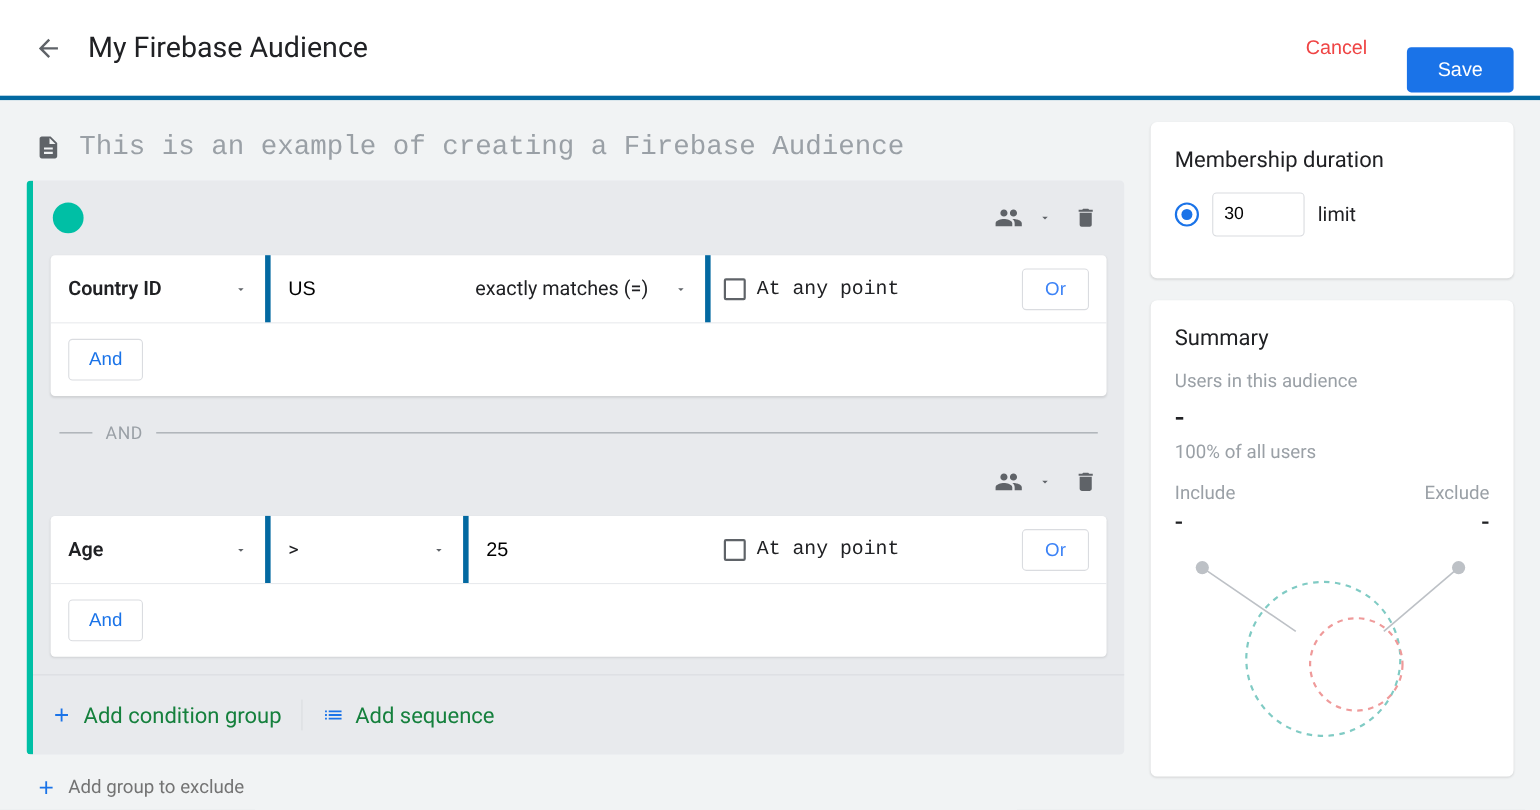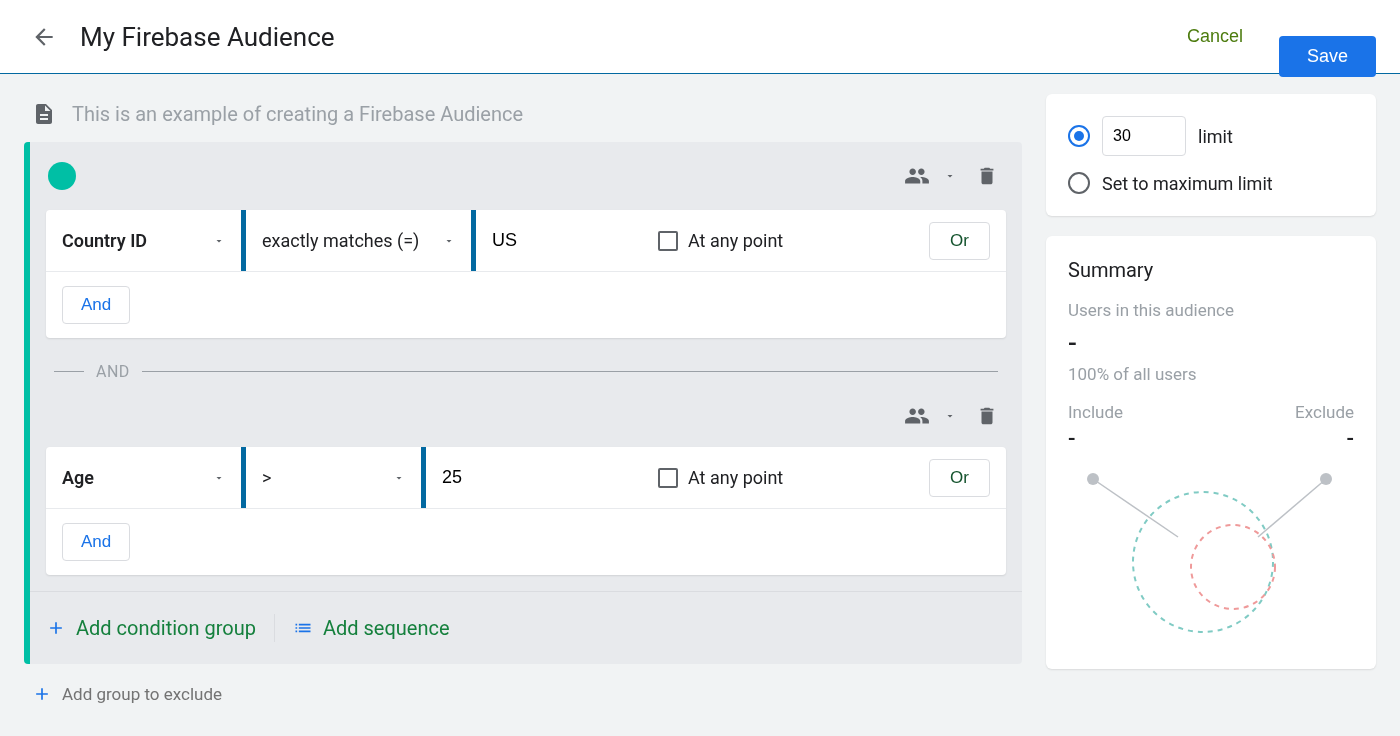--- a/index.html
+++ b/index.html
@@ -1,44 +1,44 @@
 <!DOCTYPE html>
 <html><head>
 <meta charset="utf-8">
 <style>
 * { box-sizing: border-box; margin: 0; padding: 0; }
 body { font-family: -apple-system, BlinkMacSystemFont, "Segoe UI", Roboto, Arial, sans-serif; background: #f1f3f4; color: #202124; width: 1400px; height: 736px; overflow: hidden; }
-.header { background: #fff; height: 74px; display: flex; align-items: center; padding: 0 24px; border-bottom: 1px solid #0369a1; }
+.header { background: #fff; height: 91px; display: flex; align-items: center; padding: 0 24px; border-bottom: 4px solid #0369a1; }
 .back-btn { width: 40px; height: 40px; display: flex; align-items: center; justify-content: center; cursor: pointer; border-radius: 50%; }
 .page-title { font-size: 26px; font-weight: 400; margin-left: 16px; }
 .header-spacer { flex: 1; }
-.cancel-btn { font-size: 18px; color: #4d7c0f; background: none; border: none; cursor: pointer; padding: 8px 16px; margin-right: 20px; }
+.cancel-btn { font-size: 18px; color: #ef4444; background: none; border: none; cursor: pointer; padding: 8px 16px; margin-right: 20px; }
 .save-btn { font-size: 18px; color: #fff; background: #1a73e8; border: none; cursor: pointer; padding: 10px 28px; border-radius: 4px; margin-top: 40px; }
 .content { display: flex; padding: 20px 24px; gap: 24px; height: calc(100% - 70px); }
 .main { flex: 1; }
 .sidebar { width: 330px; display: flex; flex-direction: column; gap: 20px; }
 .desc-row { display: flex; align-items: center; gap: 16px; padding: 8px 8px 16px 8px; }
-.desc-text { color: #9aa0a6; font-size: 20px; }
+.desc-text { color: #9aa0a6; font-size: 25px; font-family: Liberation Mono, monospace; }
 .include-block { background: #e8eaed; border-left: 6px solid #00bfa5; border-radius: 4px; padding: 0; }
 .include-header { display: flex; align-items: center; padding: 20px 24px 20px 18px; }
 .green-dot { width: 28px; height: 28px; border-radius: 50%; background: #00bfa5; margin-right: 16px; }
 .include-text { font-size: 20px; }
 .include-text b { font-weight: 600; }
 .header-tools { margin-left: auto; display: flex; align-items: center; gap: 20px; }
 .people-drop { display: flex; align-items: center; gap: 6px; cursor: pointer; }
 .condition-card { background: #fff; border-radius: 4px; margin: 0 16px 16px 16px; box-shadow: 0 1px 2px rgba(0,0,0,0.1); }
 .condition-row { display: flex; align-items: center; border-bottom: 1px solid #e8eaed; }
 .cond-cell { padding: 20px 16px; border-right: 5px solid #0369a1; display: flex; align-items: center; justify-content: space-between; }
 .cond-cell.field { width: 200px; font-weight: 600; font-size: 18px; }
 .cond-cell.op { width: 230px; font-size: 18px; }
 .cond-cell.val { width: 170px; font-size: 18px; border-right: none; justify-content: flex-start; }
 .cond-cell.val input { border: none; font-size: 18px; outline: none; width: 100%; }
-.checkbox-area { display: flex; align-items: center; gap: 10px; padding: 0 12px; font-size: 18px; flex: 1; }
+.checkbox-area { display: flex; align-items: center; gap: 10px; padding: 0 12px; font-size: 18px; flex: 1; font-family: Liberation Mono, monospace; }
 .checkbox-box { width: 20px; height: 20px; border: 2px solid #5f6368; border-radius: 2px; }
-.or-btn { color: #14532d; border: 1px solid #dadce0; background: #fff; padding: 8px 20px; border-radius: 4px; font-size: 17px; cursor: pointer; margin-right: 16px; }
+.or-btn { color: #3b82f6; border: 1px solid #dadce0; background: #fff; padding: 8px 20px; border-radius: 4px; font-size: 17px; cursor: pointer; margin-right: 16px; }
 .and-row { padding: 14px 16px; }
 .and-btn { color: #1a73e8; border: 1px solid #dadce0; background: #fff; padding: 8px 18px; border-radius: 4px; font-size: 17px; cursor: pointer; }
 .and-divider { display: flex; align-items: center; padding: 8px 24px 16px 24px; }
 .and-divider .line-short { width: 30px; height: 1px; background: #9aa0a6; }
 .and-divider .label { color: #9aa0a6; font-size: 16px; padding: 0 12px; letter-spacing: 0.5px; }
 .and-divider .line-long { flex: 1; height: 1px; background: #9aa0a6; }
 .card2-header { display: flex; align-items: center; padding: 6px 24px 18px 18px; }
 .footer-actions { display: flex; align-items: center; padding: 22px 16px; gap: 18px; border-top: 1px solid #dadce0; }
 .link-btn { display: flex; align-items: center; gap: 10px; color: #15803d; font-size: 20px; cursor: pointer; }
 .vdiv { width: 1px; height: 28px; background: #dadce0; }
@@ -101,28 +101,28 @@
       </div>
 
       <div class="condition-card">
         <div class="condition-row">
           <div class="cond-cell field">
             <span>Country ID</span>
             <svg width="12" height="12" viewBox="0 0 24 24">
                 <path class="icon-svg" d="M7 10l5 5 5-5z"></path>
               </svg>
           </div>
+          <div class="cond-cell val">
+            <input value="US" style="">
+          </div>
           <div class="cond-cell op">
             <span>exactly matches (=)</span>
             <svg width="12" height="12" viewBox="0 0 24 24">
                 <path class="icon-svg" d="M7 10l5 5 5-5z"></path>
               </svg>
-          </div>
-          <div class="cond-cell val">
-            <input value="US" style="">
           </div>
           <div class="checkbox-area">
             <div class="checkbox-box"></div>
             <span>At any point</span>
           </div>
           <button class="or-btn">Or</button>
         </div>
         <div class="and-row">
           <button class="and-btn">And</button>
         </div>
@@ -198,28 +198,25 @@
     <div class="exclude-link">
       <svg width="20" height="20" viewBox="0 0 24 24">
           <path fill="#1a73e8" d="M19 13h-6v6h-2v-6H5v-2h6V5h2v6h6v2z"></path>
         </svg>
       <span>Add group to exclude</span>
     </div>
   </div>
 
   <div class="sidebar">
     <div class="panel">
+      <div class="panel-title">Membership duration</div>
       <div class="radio-row">
         <div class="radio selected"></div>
         <input class="duration-input" value="30" style="">
         <span>limit</span>
-      </div>
-      <div class="radio-row" style="margin-bottom:0">
-        <div class="radio"></div>
-        <span>Set to maximum limit</span>
       </div>
     </div>
 
     <div class="panel">
       <div class="panel-title">Summary</div>
       <div class="summary-sub">Users in this audience</div>
       <div class="summary-dash">-</div>
       <div class="summary-sub">100% of all users</div>
       <div class="inc-exc-row">
         <span>Include</span>

